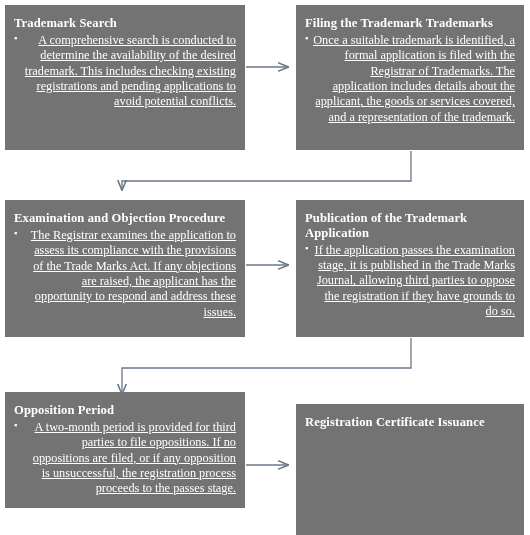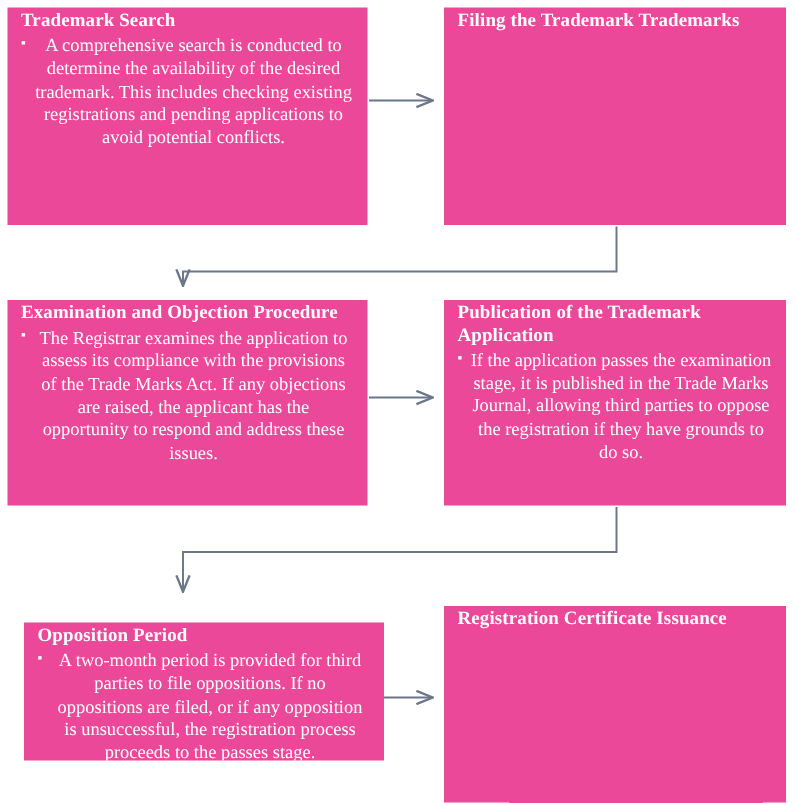--- a/index.html
+++ b/index.html
@@ -25,23 +25,23 @@
   .svg-layer {
     position: absolute;
     left: 0; top: 0;
     width: 530px;
     height: 535px;
     pointer-events: none;
   }
 
   .node {
     position: absolute;
-    background: #ec4899;
+    background: #737373;
     box-sizing: border-box;
-    padding: 1px 9px 6px 9px;
+    padding: 11px 9px 6px 9px;
     color: #FFFFFF;
     overflow: hidden;
   }
 
   .node-title {
     font-weight: bold;
     font-size: 12.6px;
     line-height: 1.18;
     letter-spacing: 0.1px;
     margin: 0 0 2px 0;
@@ -53,39 +53,40 @@
     padding: 0;
     list-style: none;
   }
 
   .node-bullet {
     position: relative;
     font-size: 12.3px;
     line-height: 1.25;
     padding-left: 8px;
     color: #FFFFFF;
-    text-align: center;
+    text-align: right;
+    text-decoration: underline;
   }
 
   .node-bullet::before {
     content: "\25AA";
     position: absolute;
     left: 0;
     top: -0.5px;
     font-size: 9px;
     line-height: 1.45;
     color: #FFFFFF;
   }
 
   
   #node-1 { left: 5px;   top: 5px;   width: 240px; height: 145px; }
   #node-2 { left: 296px; top: 5px;   width: 228px; height: 145px; }
   #node-3 { left: 5px;   top: 200px; width: 240px; height: 137px; }
   #node-4 { left: 296px; top: 200px; width: 228px; height: 137px; }
-  #node-5 { left: 5px;   top: 415px; width: 240px; height: 92px; margin-left: 11px; }
+  #node-5 { left: 5px;   top: 392px; width: 240px; height: 116px; }
   #node-6 { left: 296px; top: 404px; width: 228px; height: 153px; }
 </style>
 </head>
 <body>
 
 <div class="canvas">
 
   <svg class="svg-layer" width="530" height="535" viewBox="0 0 530 535">
     <defs>
       <marker id="arrowhead" markerWidth="9" markerHeight="9" refX="8" refY="4" orient="auto" markerUnits="strokeWidth">
@@ -116,20 +117,23 @@
 
   <div class="node" id="node-1">
     <div class="node-title">Trademark Search</div>
     <ul class="node-body">
       <li class="node-bullet">A comprehensive search is conducted to determine the availability of the desired trademark. This includes checking existing registrations and pending applications to avoid potential conflicts.</li>
     </ul>
   </div>
 
   <div class="node" id="node-2">
     <div class="node-title">Filing the Trademark Trademarks</div>
+    <ul class="node-body">
+      <li class="node-bullet">Once a suitable trademark is identified, a formal application is filed with the Registrar of Trademarks. The application includes details about the applicant, the goods or services covered, and a representation of the trademark.</li>
+    </ul>
   </div>
 
   <div class="node" id="node-3">
     <div class="node-title">Examination and Objection Procedure</div>
     <ul class="node-body">
       <li class="node-bullet">The Registrar examines the application to assess its compliance with the provisions of the Trade Marks Act. If any objections are raised, the applicant has the opportunity to respond and address these issues.</li>
     </ul>
   </div>
 
   <div class="node" id="node-4">

